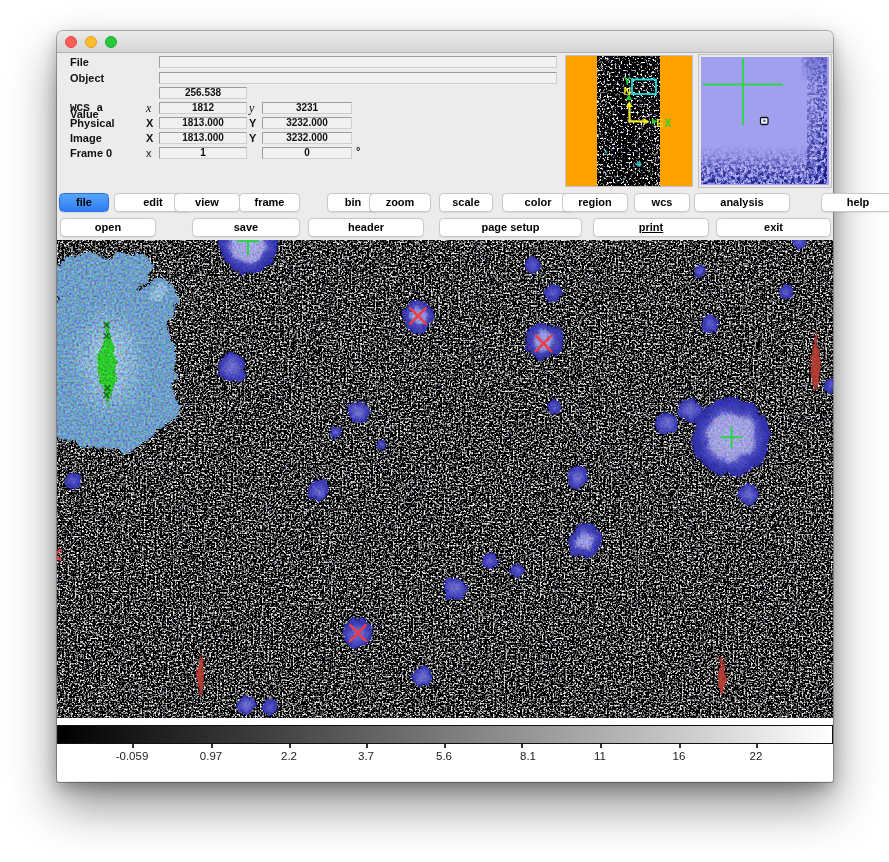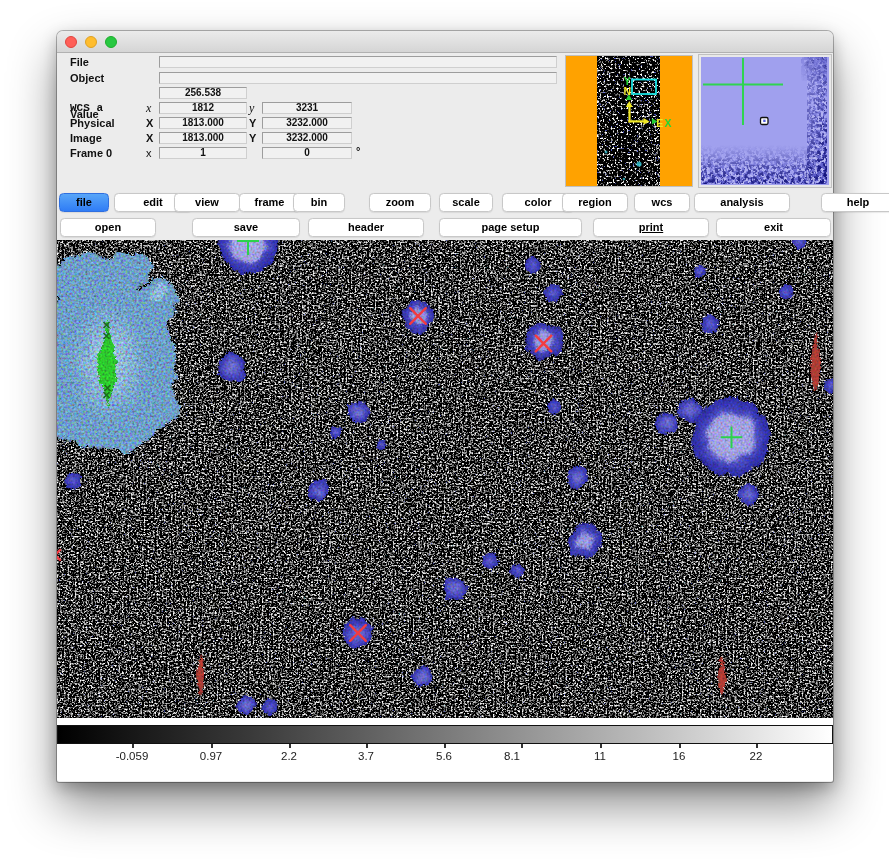--- a/index.html
+++ b/index.html
@@ -201,21 +201,21 @@
 </g>
 <rect x="59.5" y="60.5" width="7.5" height="7" rx="1.5" fill="#ffffff" stroke="#111" stroke-width="1.3"></rect>
 <rect x="62.2" y="62.6" width="2.4" height="2.4" fill="#5560dd"></rect>
 </svg>
   </div>
 
   <div class="btn btnblue" style="left:2px;top:162px;width:50px;">file</div>
   <div class="btn" style="left:57px;top:162px;width:78px;">edit</div>
   <div class="btn" style="left:117px;top:162px;width:66px;">view</div>
   <div class="btn" style="left:182px;top:162px;width:61px;">frame</div>
-  <div class="btn" style="left:236px;top:162px;width:52px;">bin</div>
+  <div class="btn" style="left:270px;top:162px;width:52px;">bin</div>
   <div class="btn" style="left:312px;top:162px;width:62px;">zoom</div>
   <div class="btn" style="left:382px;top:162px;width:54px;">scale</div>
   <div class="btn" style="left:445px;top:162px;width:72px;">color</div>
   <div class="btn" style="left:505px;top:162px;width:66px;">region</div>
   <div class="btn" style="left:577px;top:162px;width:56px;">wcs</div>
   <div class="btn" style="left:637px;top:162px;width:96px;">analysis</div>
   <div class="btn" style="left:716px;top:162px;width:74px;margin-left:48px;">help</div>
 
   <div class="btn" style="left:3px;top:187px;width:96px;">open</div>
   <div class="btn" style="left:135px;top:187px;width:108px;">save</div>
@@ -412,17 +412,17 @@
   <div class="tick" style="left:387px;"></div>
   <div class="tick" style="left:464px;"></div>
   <div class="tick" style="left:543px;"></div>
   <div class="tick" style="left:622px;"></div>
   <div class="tick" style="left:699px;"></div>
   <div class="tlab" style="left:75px;">-0.059</div>
   <div class="tlab" style="left:154px;">0.97</div>
   <div class="tlab" style="left:232px;">2.2</div>
   <div class="tlab" style="left:309px;">3.7</div>
   <div class="tlab" style="left:387px;">5.6</div>
-  <div class="tlab" style="left:455px;">8.1</div>
+  <div class="tlab" style="left:471px;">8.1</div>
   <div class="tlab" style="left:543px;">11</div>
   <div class="tlab" style="left:622px;">16</div>
   <div class="tlab" style="left:699px;">22</div>
 </div>
 
 </body></html>

